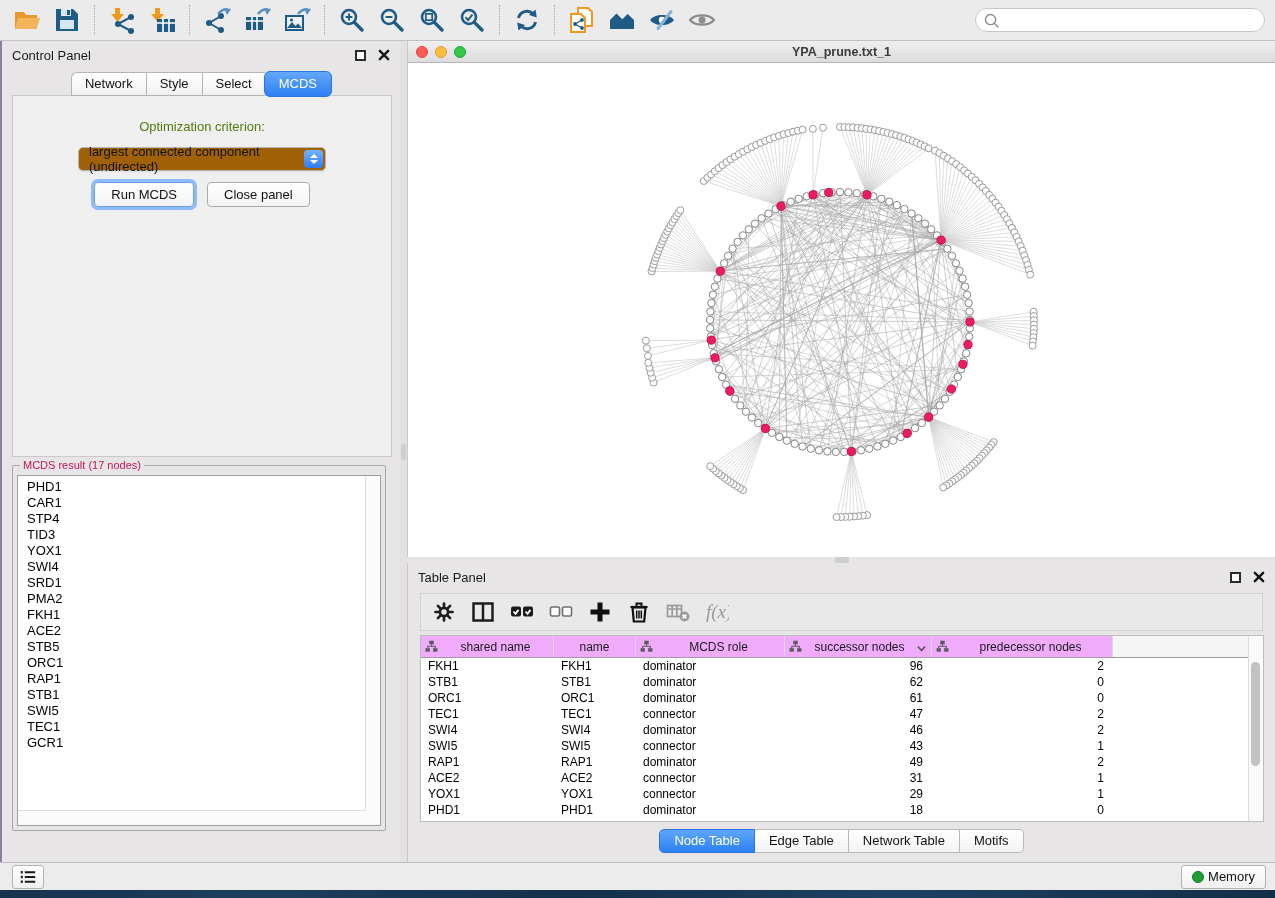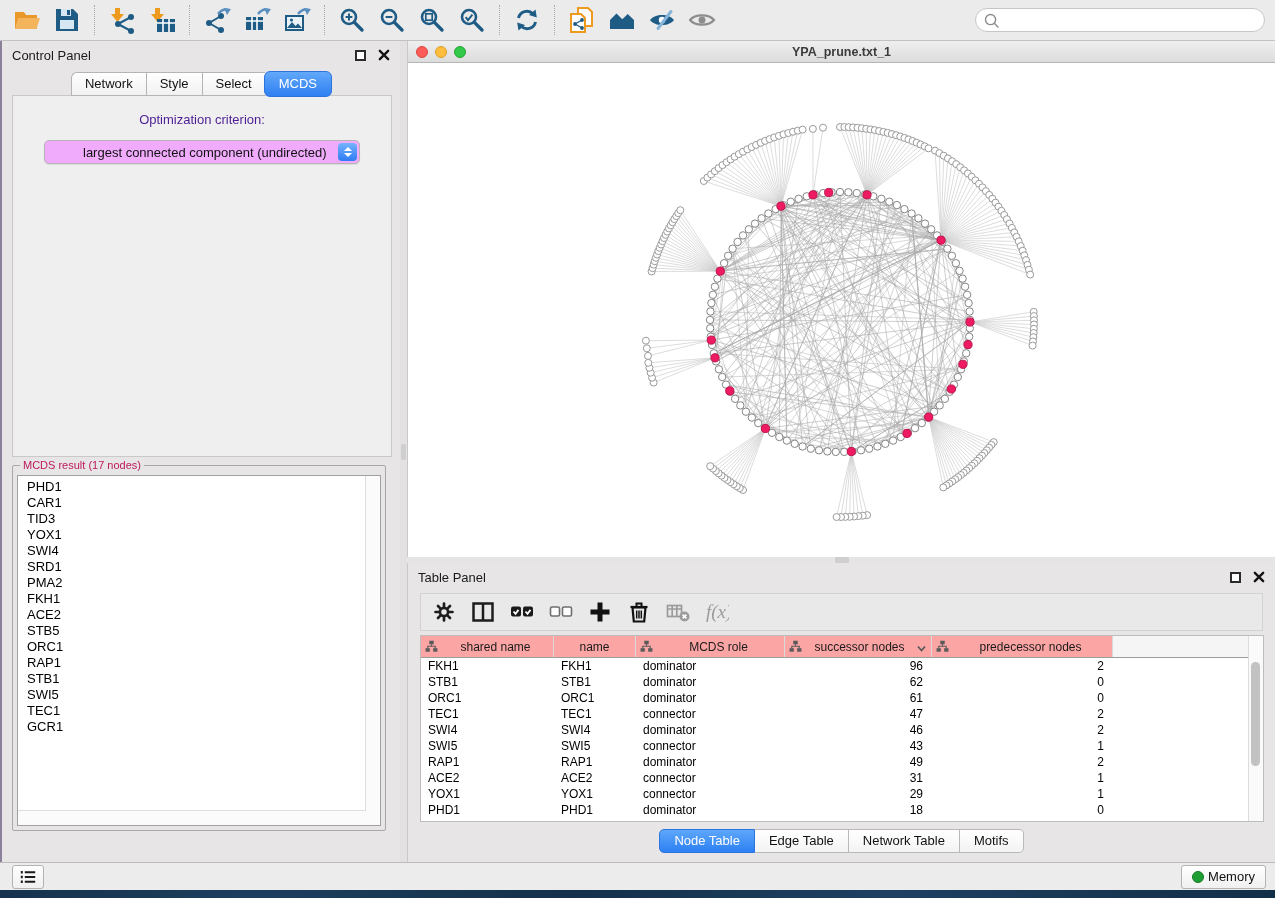--- a/index.html
+++ b/index.html
@@ -31,24 +31,24 @@
   .close-ic svg{width:12px;height:12px;display:block;}
   .tabbar{display:flex;justify-content:center;margin-top:3px;position:relative;z-index:2;}
   .tab{font-size:13px;padding:3px 13px 4px;background:linear-gradient(#ffffff,#f1f1f1);
        border:1px solid #b4b4b4;border-right-width:0;color:#111;}
   .tab:first-child{border-radius:6px 0 0 0;}
   .tab.last{border-right-width:1px;border-radius:0 6px 0 0;}
   .tab.active{background:linear-gradient(#62a9fa,#2e7ff2);color:#fff;border:1px solid #2c74dd;
        border-radius:6px;margin:-1px;padding:4px 14px 5px;}
   .cp-content{left:10px;top:54px;width:380px;height:362px;background:#efefef;
        border:1px solid #c9c9c9;box-sizing:border-box;}
-  .crit-label{text-align:center;font-size:13px;margin-top:16px;color:#4c1d95;}
-  .mac-select{margin:13px auto 0;width:316px;height:24px;background:#f0abfc;border:1px solid #b5b5b5;
+  .crit-label{text-align:center;font-size:13px;margin-top:23px;color:#4d7c0f;}
+  .mac-select{margin:13px auto 0;width:248px;height:24px;background:#a16207;border:1px solid #b5b5b5;
        border-radius:5px;display:flex;align-items:center;box-sizing:border-box;position:relative;
-       box-shadow:0 1px 1px rgba(0,0,0,.08);padding-left:28px;}
+       box-shadow:0 1px 1px rgba(0,0,0,.08);}
   .mac-select .val{font-size:13px;padding-left:10px;color:#111;}
   .stepper{position:absolute;right:2px;top:2px;bottom:2px;width:19px;border-radius:4px;
        background:linear-gradient(#74b3fc,#2e7bf4);display:flex;flex-direction:column;
        align-items:center;justify-content:center;gap:2px;}
   .stepper i{width:0;height:0;border-left:4px solid transparent;border-right:4px solid transparent;}
   .stepper .up{border-bottom:4px solid #fff;}
   .stepper .dn{border-top:4px solid #fff;}
   .btn-row{display:flex;justify-content:center;gap:13px;margin-top:11px;}
   .mac-btn{height:23px;padding:0 16px;font-size:13px;background:linear-gradient(#ffffff,#f2f2f2);
        border:1px solid #ababab;border-radius:4px;display:flex;align-items:center;color:#111;}
@@ -77,21 +77,21 @@
   .net-title .t{position:absolute;left:0;right:0;text-align:center;font-size:12.5px;font-weight:bold;color:#3c3c3c;}
   .net-canvas{width:868px;height:494px;display:block;background:#fff;}
   
   .tpanel{left:407px;top:563px;width:868px;height:299px;background:#e7e5e5;box-sizing:border-box;border-left:1px solid #c9c9c9;}
   .tp-toolbar{margin:2px 12px 0;height:38px;background:#e9e9e9;border:1px solid #d2d2d2;
        display:flex;align-items:center;gap:9px;padding-left:8px;box-sizing:border-box;}
   .tp-btn{width:30px;height:30px;display:flex;align-items:center;justify-content:center;}
   .tp-btn svg{width:24px;height:24px;}
   .ntable{position:relative;margin:4px 12px 0;width:844px;height:187px;background:#fff;
        border:1px solid #bdbdbd;box-sizing:border-box;overflow:hidden;}
-  .thead{display:flex;height:22px;background:#fca5a5;border-bottom:1px solid #9c9c9c;box-sizing:border-box;}
+  .thead{display:flex;height:22px;background:#f0abfc;border-bottom:1px solid #9c9c9c;box-sizing:border-box;}
   .th{display:flex;align-items:center;border-right:1px solid #dadada;box-sizing:border-box;position:relative;}
   .th .ticon{margin-left:4px;flex:0 0 auto;display:flex;}
   .th .lbl{flex:1;text-align:center;font-size:12px;color:#1a1a1a;padding:0 4px;white-space:nowrap;overflow:hidden;}
   .th .chev{margin-right:5px;}
   .th.filler{flex:1;border-right:none;background:#f5f5f5;}
   .trow{display:flex;height:16px;align-items:center;}
   .td{font-size:12px;color:#000;box-sizing:border-box;white-space:nowrap;overflow:hidden;}
   .td.num{text-align:right;}
   .tscroll{position:absolute;right:0;top:0;bottom:0;width:14px;background:#fafafa;border-left:1px solid #dcdcdc;}
   .tscroll .thumb{position:absolute;left:2px;width:9px;border-radius:5px;background:#c2c2c2;}
@@ -301,27 +301,32 @@
     </div>
   <div class="abs cp-content">
     <div class="crit-label">Optimization criterion:</div>
     <div class="mac-select">
       <span class="val">largest connected component (undirected)</span>
       <span class="stepper">
           <i class="up"></i>
           <i class="dn"></i>
         </span>
     </div>
+    <div class="btn-row">
+      <div class="mac-btn focus">Run MCDS</div>
+      <div class="mac-btn">Close panel</div>
+    </div>
   </div>
   <fieldset class="mcds-box">
     <legend>MCDS result (17 nodes)</legend>
     <div class="mcds-list">
       <div class="mcds-items" id="mcds-items">
           <div class="mcds-item">PHD1</div>
           <div class="mcds-item">CAR1</div>
+          <div class="mcds-item">STP4</div>
           <div class="mcds-item">TID3</div>
           <div class="mcds-item">YOX1</div>
           <div class="mcds-item">SWI4</div>
           <div class="mcds-item">SRD1</div>
           <div class="mcds-item">PMA2</div>
           <div class="mcds-item">FKH1</div>
           <div class="mcds-item">ACE2</div>
           <div class="mcds-item">STB5</div>
           <div class="mcds-item">ORC1</div>
           <div class="mcds-item">RAP1</div>

